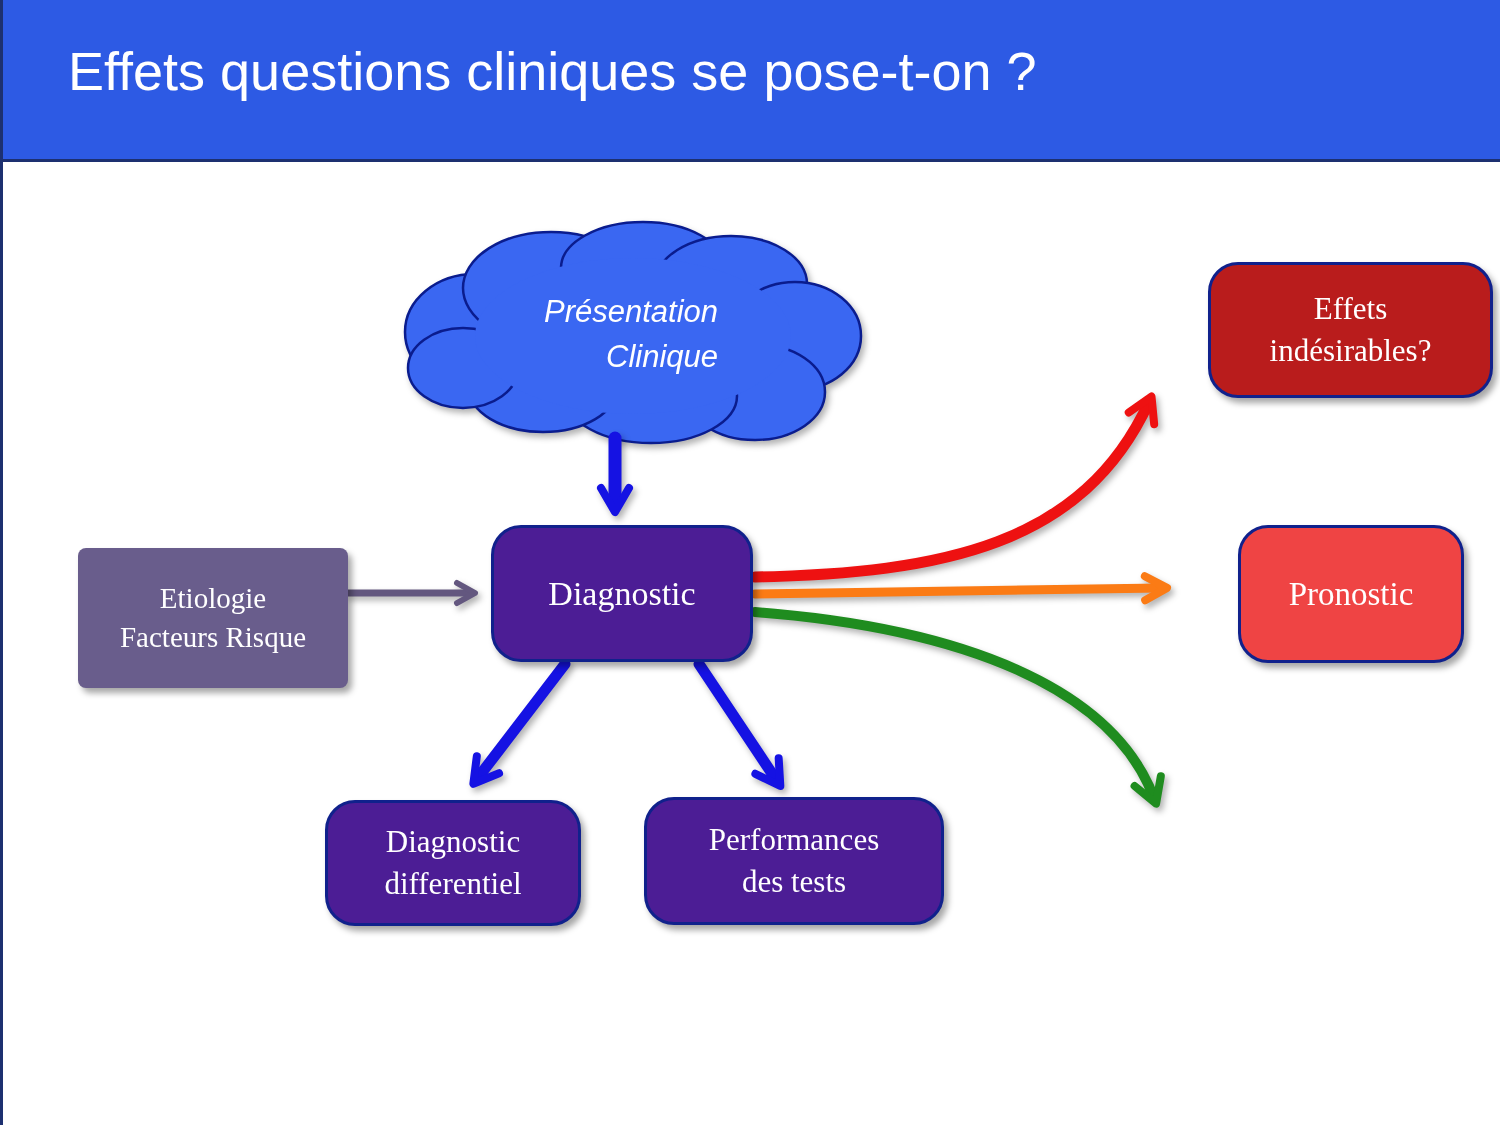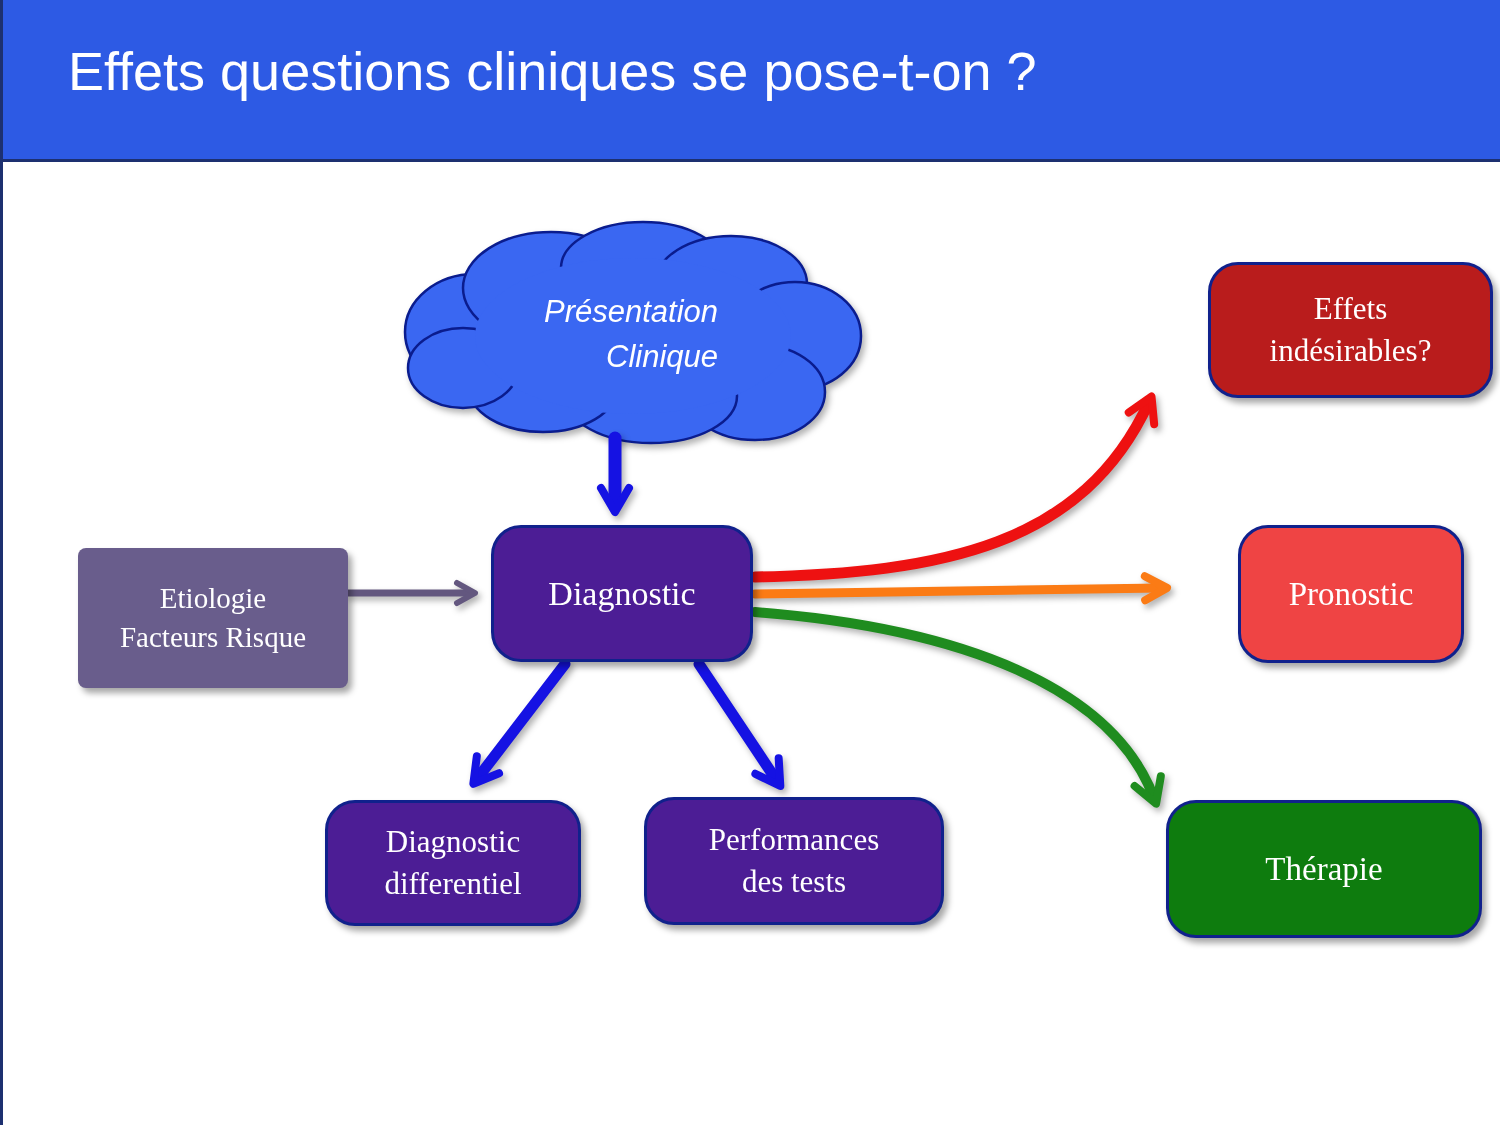--- a/index.html
+++ b/index.html
@@ -121,15 +121,14 @@
 differentiel</div>
 
   <div class="node blue node-perform">Performances
 des tests</div>
 
   <div class="node node-effets">Effets
 indésirables?</div>
 
   <div class="node node-pronostic">Pronostic</div>
 
-  <div class="node node-therapie">Thérapie</div>
 
 </div>
 
 </body></html>

